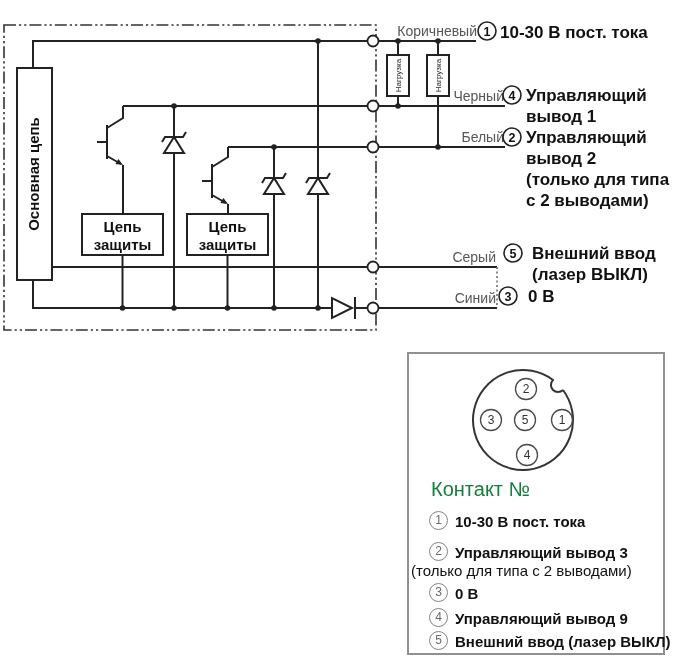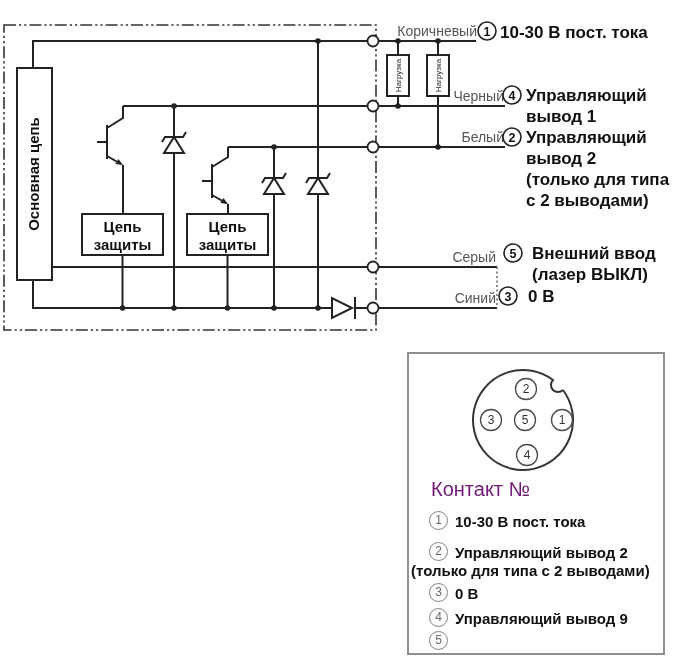--- a/index.html
+++ b/index.html
@@ -7,29 +7,29 @@
     position:relative;width:680px;height:670px;background:#fff;overflow:hidden;
     font-family:"Liberation Sans",sans-serif;color:#111;
   }
   .stage svg text{font-family:"Liberation Sans",sans-serif;}
   
   .connector-box{
     position:absolute;left:407px;top:352px;width:258px;height:303px;
     border:2px solid #909090;box-sizing:border-box;background:#fff;
   }
   .pin-face-svg{position:absolute;left:0;top:0;}
-  .kontakt-heading{position:absolute;left:22px;top:124px;font-size:20px;color:#701a75;}
+  .kontakt-heading{position:absolute;left:22px;top:124px;font-size:20px;color:#15803d;}
   .pin-row{position:absolute;left:20px;display:flex;align-items:flex-start;white-space:nowrap;}
   .row1{top:157px;} .row2{top:188px;} .row3{top:229px;} .row4{top:254px;} .row5{top:277px;}
   .pnum{
     flex:none;width:17px;height:17px;border:1.5px solid #848484;border-radius:50%;
     color:#6a6a6a;font-size:12px;line-height:17px;text-align:center;background:#fff;
   }
   .ptext{margin-left:7px;font-weight:bold;font-size:15px;color:#111;padding-top:2px;}
-  .pcont{position:absolute;left:2px;top:208px;font-weight:bold;font-size:15px;color:#111;white-space:nowrap;}
+  .pcont{position:absolute;left:2px;top:208px;font-weight:normal;font-size:15px;color:#111;white-space:nowrap;}
 </style>
 </head>
 <body>
 
 <div class="stage">
 
   
   <svg width="680" height="345" viewBox="0 0 680 345">
 
     <path d="M4,25 H376 V330 H4 Z" fill="none" stroke="#333" stroke-width="1.6" stroke-dasharray="12 3 2.2 3 2.2 3"></path>
@@ -193,29 +193,30 @@
     </svg>
 
     <div class="kontakt-heading">Контакт №</div>
 
     <div class="pin-row row1">
       <span class="pnum">1</span>
       <span class="ptext">10-30 В пост. тока</span>
     </div>
     <div class="pin-row row2">
       <span class="pnum">2</span>
-      <span class="ptext">Управляющий вывод 2</span>
+      <span class="ptext">Управляющий вывод 3</span>
     </div>
     <div class="pcont">(только для типа с 2 выводами)</div>
     <div class="pin-row row3">
       <span class="pnum">3</span>
       <span class="ptext">0 В</span>
     </div>
     <div class="pin-row row4">
       <span class="pnum">4</span>
       <span class="ptext">Управляющий вывод 9</span>
     </div>
     <div class="pin-row row5">
       <span class="pnum">5</span>
+      <span class="ptext">Внешний ввод (лазер ВЫКЛ)</span>
     </div>
   </div>
 
 </div>
 
 </body></html>

